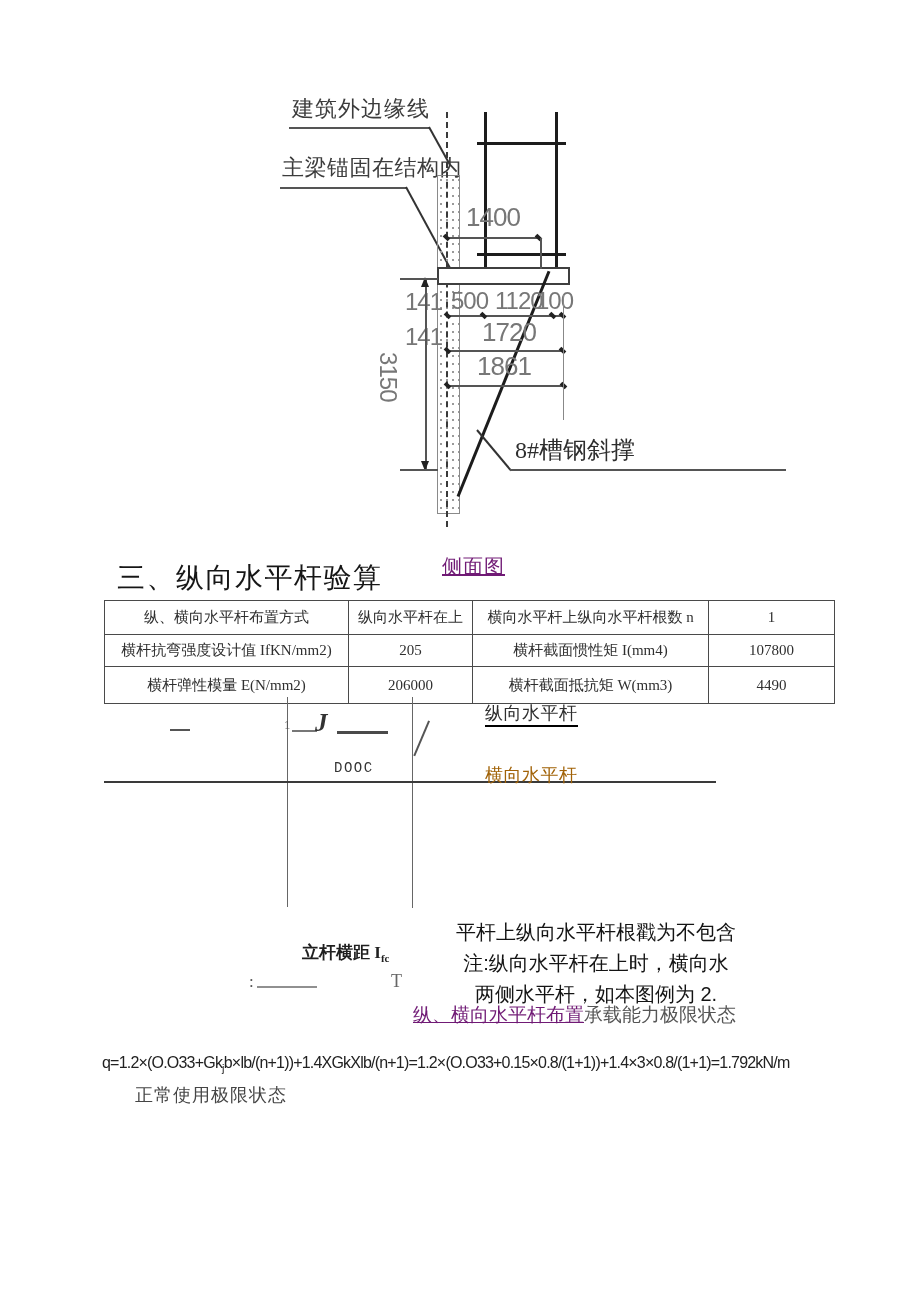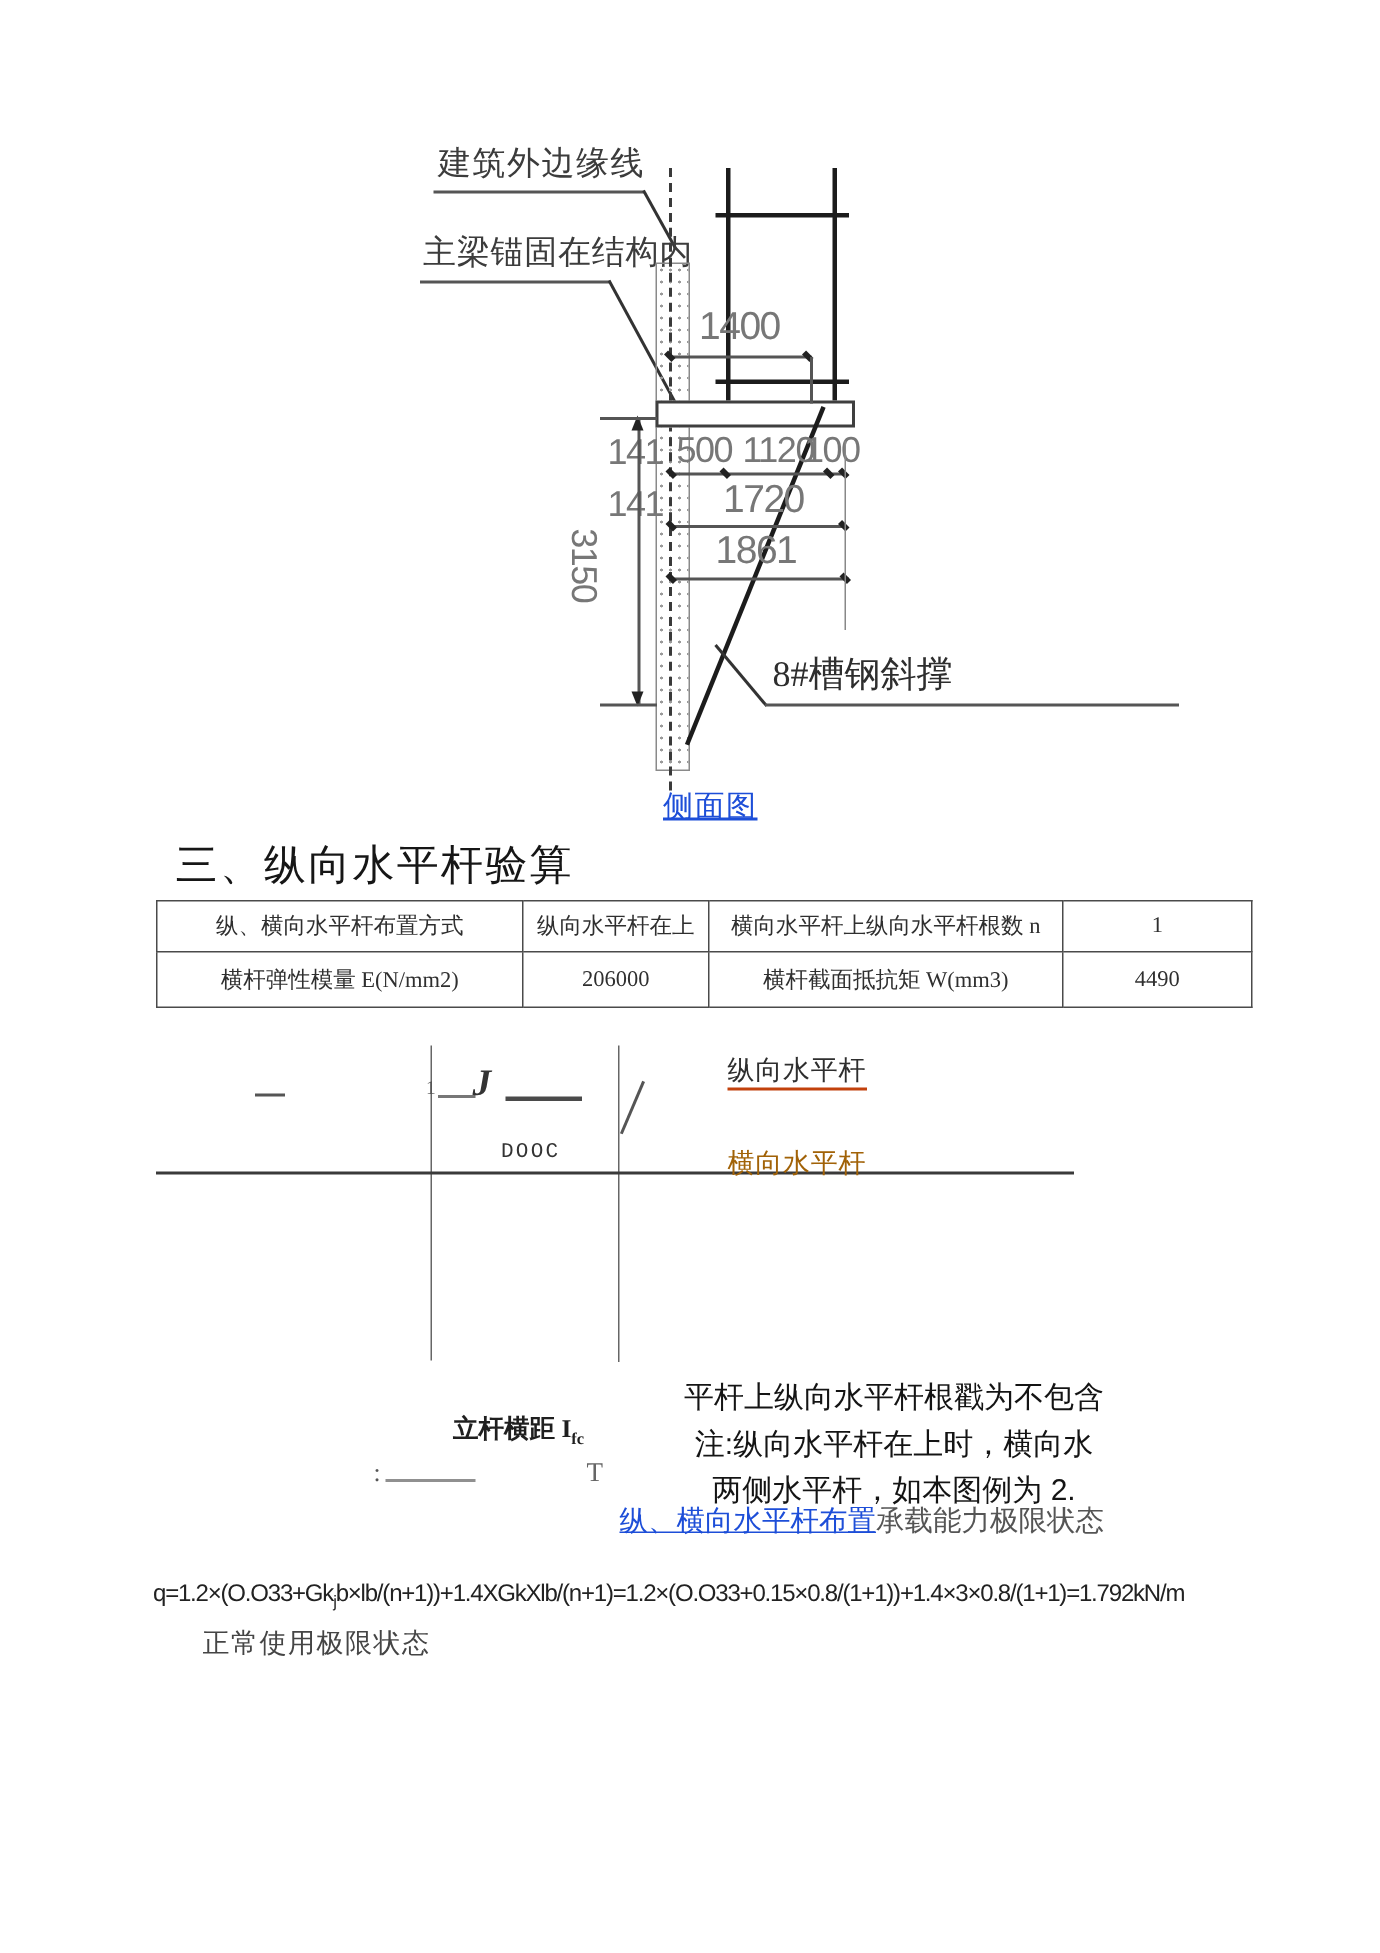--- a/index.html
+++ b/index.html
@@ -12,21 +12,21 @@
   .diag{position:absolute;height:2px;background:#333;transform-origin:0 50%;}
   .tick{position:absolute;width:7px;height:7px;background:#222;transform:rotate(45deg) scale(1,.55);}
   .arr-up{position:absolute;width:0;height:0;border-left:4px solid transparent;border-right:4px solid transparent;border-bottom:10px solid #222;}
   .arr-dn{position:absolute;width:0;height:0;border-left:4px solid transparent;border-right:4px solid transparent;border-top:10px solid #222;}
   .dimtx{color:#777;font-family:"Liberation Sans","DejaVu Sans",sans-serif;letter-spacing:-1px;}
   .cjk{color:#3c3c3c;}
   .edge-dash{position:absolute;border-left:2.5px dashed #3a3a3a;width:0;}
   .wall{position:absolute;border:1px solid #8a8a8a;
         background-image:radial-gradient(circle,#9a9a9a 0.9px,transparent 1.1px);
         background-size:6px 8px;}
-  .link{color:#1d4ed8;text-decoration:underline;cursor:pointer;}
+  .link{color:#701a75;text-decoration:underline;cursor:pointer;margin-top:28px;}
   .beam{position:absolute;border:2px solid #3f3f3f;background:#fff;}
   .pole{position:absolute;background:#1c1c1c;}
   .note{position:absolute;font-family:"Liberation Sans","DejaVu Sans",sans-serif;
         color:#141414;font-size:20px;line-height:31px;text-align:center;}
   .formula{position:absolute;font-family:"Liberation Sans","DejaVu Sans",sans-serif;
         color:#222;font-size:16px;letter-spacing:-0.8px;}
   .formula sub{font-size:11px;}
   table.params{position:absolute;left:104px;top:600px;border-collapse:collapse;table-layout:fixed;
         font-size:15px;color:#2f2f2f;}
   table.params td{border:1px solid #4a4a4a;text-align:center;vertical-align:middle;padding:0 2px;
@@ -111,20 +111,26 @@
         <col style="width:236px">
         <col style="width:126px">
       </colgroup>
     <tbody>
         <tr style="height:34px;padding-left:20px;">
       <td>纵、横向水平杆布置方式</td>
       <td>纵向水平杆在上</td>
       <td>横向水平杆上纵向水平杆根数 n</td>
       <td>1</td>
     </tr>
+    <tr style="height:32px;">
+      <td>横杆抗弯强度设计值 IfKN/mm2)</td>
+      <td>205</td>
+      <td>横杆截面惯性矩 I(mm4)</td>
+      <td>107800</td>
+    </tr>
     <tr style="height:37px;">
       <td>横杆弹性模量 E(N/mm2)</td>
       <td>206000</td>
       <td>横杆截面抵抗矩 W(mm3)</td>
       <td>4490</td>
     </tr>
   </tbody>
     </table>
 
   <div class="abs" style="inset:0;">
@@ -134,21 +140,21 @@
 
     <div class="hl" style="left:170px;top:729px;width:20px;height:2px;"></div>
 
     <span class="t" style="left:284px;top:718px;font-size:13px;color:#555;">1</span>
     <div class="hl" style="left:292px;top:730px;width:25px;background:#777;"></div>
     <span class="t" style="left:315px;top:709px;font-size:25px;font-style:italic;font-weight:bold;color:#333;">J</span>
     <div class="hl" style="left:337px;top:731px;width:51px;height:3px;background:#4a4a4a;"></div>
     <span class="t" style="left:334px;top:760px;font-size:14px;letter-spacing:1.5px;color:#333;font-family:'Liberation Mono','DejaVu Sans Mono',monospace;">DOOC</span>
     <div class="diag" style="left:414px;top:755px;width:38px;height:1.5px;background:#555;transform:rotate(-67deg);"></div>
 
-    <span class="t" style="left:485px;top:703px;font-size:18px;color:#2e2e2e;border-bottom:2px solid #c2410c;padding-bottom:1px;letter-spacing:0.5px;">纵向水平杆</span>
+    <span class="t" style="left:485px;top:703px;font-size:18px;color:#2e2e2e;border-bottom:2px solid #000000;padding-bottom:1px;letter-spacing:0.5px;">纵向水平杆</span>
     <span class="t" style="left:485px;top:765px;font-size:18px;color:#a16207;letter-spacing:0.5px;">横向水平杆</span>
 
     <span class="t" style="left:302px;top:943px;font-size:17px;font-weight:bold;color:#1f1f1f;"><span>立杆横距 I</span><sub class="small">fc</sub></span>
     <span class="t" style="left:249px;top:972px;font-size:17px;color:#555;">:</span>
     <div class="hl" style="left:257px;top:986px;width:60px;height:2px;background:#909090;"></div>
     <span class="t" style="left:391px;top:971px;font-size:18px;color:#666;">T</span>
 
     <div class="note" style="left:428px;top:917px;width:336px;">
       <div>平杆上纵向水平杆根戳为不包含</div>
       <div>注:纵向水平杆在上时，横向水</div>

